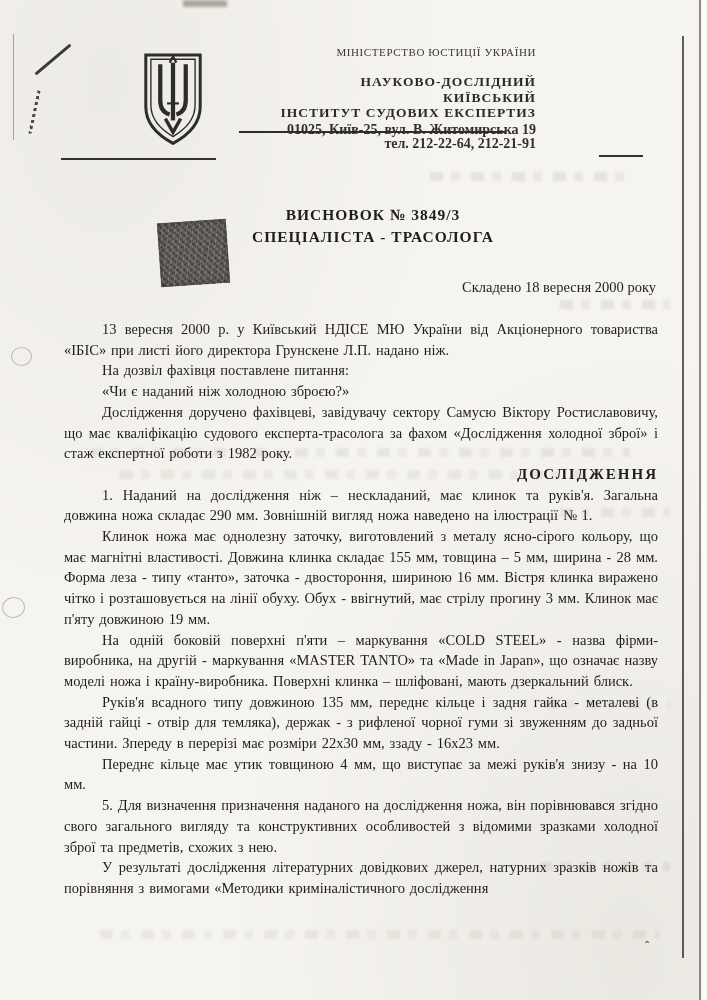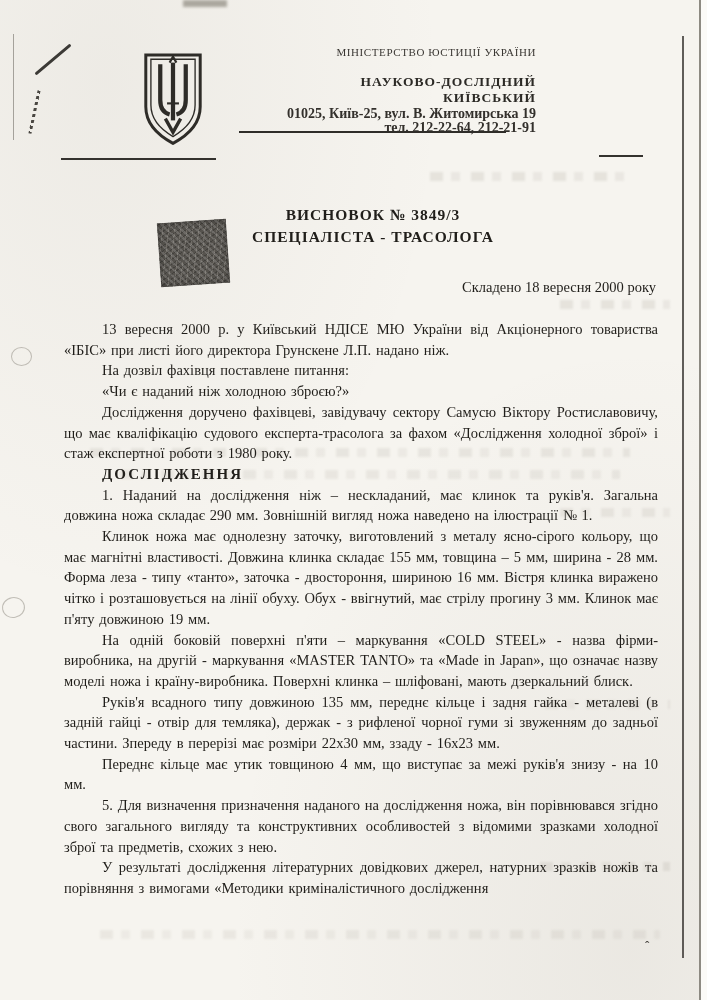--- a/index.html
+++ b/index.html
@@ -54,21 +54,21 @@
     transform:rotate(-4deg);
     box-shadow:inset 0 0 6px rgba(20,18,15,.5);
   }
 
   
   .doc{position:absolute;left:64px;top:204px;width:594px;color:#201e1a;}
   .title{ text-align:center;font-weight:bold;font-size:15.5px;line-height:22px;letter-spacing:1px;transform:translateX(12px);}
   .dateline{text-align:right;font-size:14.5px;margin-top:31px;padding-right:2px;}
   .bodytext{margin-top:23px;font-size:14.5px;line-height:20.7px;text-align:justify;word-spacing:1.2px;}
   .bodytext p{margin:0;text-indent:38px;}
-  .section-heading{text-align:left;font-weight:bold;font-size:15px;letter-spacing:2px;margin:15px 0 12px 0;text-indent:0;font-family:Liberation Serif, serif;}
+  .section-heading{text-align:right;font-weight:bold;font-size:15px;letter-spacing:2px;margin:15px 0 12px 0;text-indent:0;font-family:Liberation Serif, serif;}
 
   
   .ghost{position:absolute;height:9px;filter:blur(1.2px);opacity:.5;
     background:repeating-linear-gradient(90deg, rgba(125,118,104,.28) 0 13px, transparent 13px 21px, rgba(125,118,104,.2) 21px 30px, transparent 30px 41px);}
   .g1{left:430px;top:172px;width:200px;}
   .g2{left:90px;top:448px;width:540px;opacity:.42;}
   .g3{left:120px;top:470px;width:500px;opacity:.38;}
   .g4{left:560px;top:300px;width:110px;}
   .g5{left:545px;top:700px;width:125px;opacity:.4;}
   .g6{left:540px;top:862px;width:130px;opacity:.45;}
@@ -107,20 +107,21 @@
     <path d="M55 14 V56 Q55 70 44 73" fill="none" stroke="#2e2c28" stroke-width="5"></path>
     <path d="M31 78 L40 94 L49 78" fill="none" stroke="#2e2c28" stroke-width="4"></path>
     <path d="M33 60 H47" fill="none" stroke="#2e2c28" stroke-width="2.5"></path>
     <path d="M36 12 L40 5 L44 12" fill="none" stroke="#2e2c28" stroke-width="2.5"></path>
   </svg>
 
   <div class="letterhead">
     <div class="ministry">МІНІСТЕРСТВО ЮСТИЦІЇ УКРАЇНИ</div>
     <div class="inst">НАУКОВО-ДОСЛІДНИЙ</div>
     <div class="inst">КИЇВСЬКИЙ</div>
+    <div class="inst">ІНСТИТУТ СУДОВИХ ЕКСПЕРТИЗ</div>
     <div class="addr">01025, Київ-25, вул. В. Житомирська 19</div>
     <div class="addr">тел. 212-22-64, 212-21-91</div>
   </div>
   <div class="addr-underline"></div>
   <div class="rule-left"></div>
   <div class="rule-right"></div>
 
   <div class="stamp"></div>
 
   <div class="doc">
@@ -128,21 +129,21 @@
       <div>ВИСНОВОК № 3849/3</div>
       <div>СПЕЦІАЛІСТА - ТРАСОЛОГА</div>
     </div>
 
     <div class="dateline">Складено 18 вересня 2000 року</div>
 
     <div class="bodytext">
       <p>13 вересня 2000 р. у Київський НДІСЕ МЮ України від Акціонерного товариства «ІБІС» при листі його директора Грунскене Л.П. надано ніж.</p>
       <p>На дозвіл фахівця поставлене питання:</p>
       <p>«Чи є наданий ніж холодною зброєю?»</p>
-      <p>Дослідження доручено фахівцеві, завідувачу сектору Самусю Віктору Ростиславовичу, що має кваліфікацію судового експерта-трасолога за фахом «Дослідження холодної зброї» і стаж експертної роботи з 1980 року.</p>
+      <p>Дослідження доручено фахівцеві, завідувачу сектору Самусю Віктору Ростиславовичу, що має кваліфікацію судового експерта-трасолога за фахом «Дослідження холодної зброї» і стаж експертної роботи з 1982 року.</p>
 
       <p class="section-heading">ДОСЛІДЖЕННЯ</p>
 
       <p>1. Наданий на дослідження ніж – нескладаний, має клинок та руків'я. Загальна довжина ножа складає 290 мм. Зовнішній вигляд ножа наведено на ілюстрації № 1.</p>
       <p>Клинок ножа має однолезну заточку, виготовлений з металу ясно-сірого кольору, що має магнітні властивості. Довжина клинка складає 155 мм, товщина – 5 мм, ширина - 28 мм. Форма леза - типу «танто», заточка - двостороння, шириною 16 мм. Вістря клинка виражено чітко і розташовується на лінії обуху. Обух - ввігнутий, має стрілу прогину 3 мм. Клинок має п'яту довжиною 19 мм.</p>
       <p>На одній боковій поверхні п'яти – маркування «COLD STEEL» - назва фірми-виробника, на другій - маркування «MASTER TANTO» та «Made in Japan», що означає назву моделі ножа і країну-виробника. Поверхні клинка – шліфовані, мають дзеркальний блиск.</p>
       <p>Руків'я всадного типу довжиною 135 мм, переднє кільце і задня гайка - металеві (в задній гайці - отвір для темляка), держак - з рифленої чорної гуми зі звуженням до задньої частини. Зпереду в перерізі має розміри 22х30 мм, ззаду - 16х23 мм.</p>
       <p>Переднє кільце має утик товщиною 4 мм, що виступає за межі руків'я знизу - на 10 мм.</p>
       <p>5. Для визначення призначення наданого на дослідження ножа, він порівнювався згідно свого загального вигляду та конструктивних особливостей з відомими зразками холодної зброї та предметів, схожих з нею.</p>
       <p>У результаті дослідження літературних довідкових джерел, натурних зразків ножів та порівняння з вимогами «Методики криміналістичного дослідження</p>

